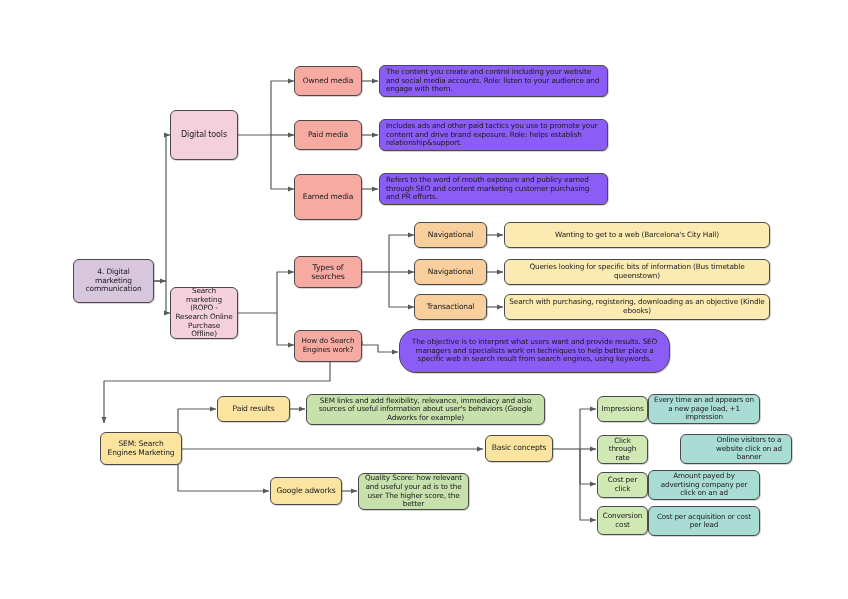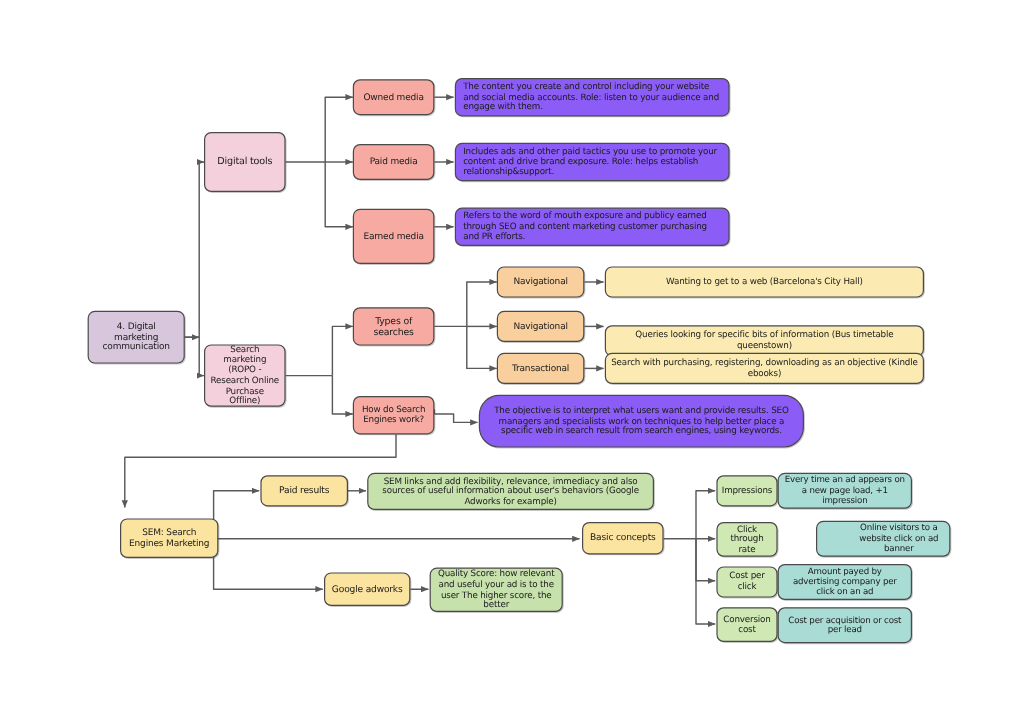--- a/index.html
+++ b/index.html
@@ -129,21 +129,21 @@
 
   <div class="node c-salmon" style="left:294px; top:174px; width:68px; height:46px; font-size:7.5px;">Earned media</div>
   <div class="node c-tan left" style="left:379px; top:173px; width:229px; height:32px; font-size:7.3px;">Refers to the word of mouth exposure and publicy earned through SEO and content marketing customer purchasing and PR efforts.</div>
 
   <div class="node c-salmon" style="left:294px; top:256px; width:68px; height:32px; font-size:7.8px;">Types of searches</div>
 
   <div class="node c-peach" style="left:414px; top:222px; width:73px; height:26px; font-size:7.5px;">Navigational</div>
   <div class="node c-yellow" style="left:504px; top:222px; width:266px; height:26px; font-size:7.3px;">Wanting to get to a web (Barcelona's City Hall)</div>
 
   <div class="node c-peach" style="left:414px; top:259px; width:73px; height:26px; font-size:7.5px;">Navigational</div>
-  <div class="node c-yellow" style="left:504px; top:259px; width:266px; height:26px; font-size:7.3px;margin-top:12px;">Queries looking for specific bits of information (Bus timetable queenstown)</div>
+  <div class="node c-yellow" style="left:504px; top:259px; width:266px; height:26px; font-size:7.3px;">Queries looking for specific bits of information (Bus timetable queenstown)</div>
 
   <div class="node c-peach" style="left:414px; top:294px; width:73px; height:26px; font-size:7.5px;">Transactional</div>
   <div class="node c-yellow" style="left:504px; top:294px; width:266px; height:26px; font-size:7.3px;">Search with purchasing, registering, downloading as an objective (Kindle ebooks)</div>
 
   <div class="node c-salmon" style="left:294px; top:330px; width:68px; height:32px; font-size:7.3px;">How do Search Engines work?</div>
   <div class="node c-tan" style="left:399px; top:329px; width:271px; height:44px; font-size:7.3px;border-radius:17px;">The objective is to interpret what users want and provide results. SEO managers and specialists work on techniques to help better place a specific web in search result from search engines, using keywords.</div>
 
   <div class="node c-gold" style="left:68px; top:432px; width:82px; height:33px; font-size:7.5px;margin-left:32px;">SEM: Search Engines Marketing</div>
 
   <div class="node c-gold" style="left:217px; top:396px; width:73px; height:26px; font-size:7.6px;">Paid results</div>

